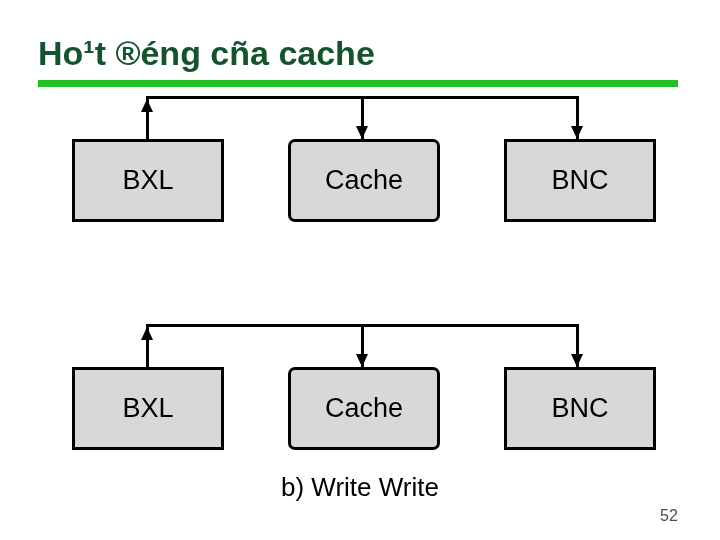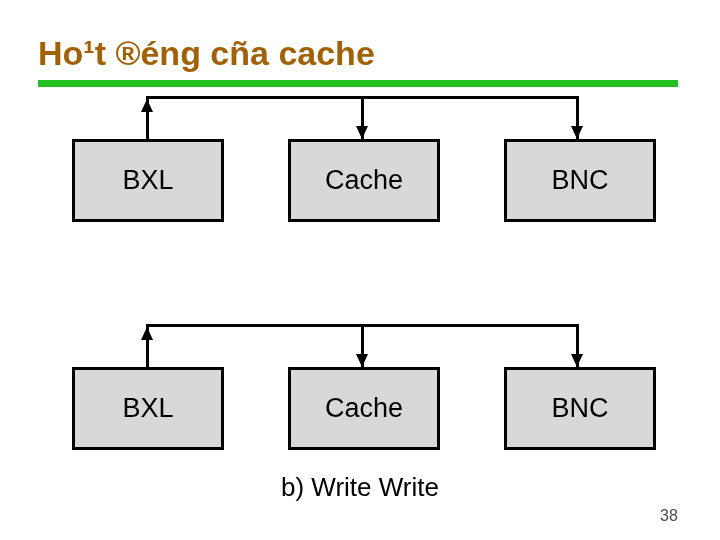--- a/index.html
+++ b/index.html
@@ -14,21 +14,21 @@
   }
   .abs { position: absolute; }
 
   
   #title {
     left: 38px; top: 36px;
     font-size: 34px;
     font-weight: bold;
     line-height: 1;
     white-space: nowrap;
-    color: #a16207;
+    color: #14532d;
   }
   #title-underline {
     left: 38px; top: 80px;
     width: 640px; height: 7px;
     background: #22c022;
   }
 
   
   .diagram { left: 0; width: 720px; height: 215px; }
   #diagram-a { top: 96px; }
@@ -59,21 +59,21 @@
   .box {
     top: 43px; height: 83px; width: 152px;
     background: #d8d8d8;
     border: 3px solid #000000;
     box-sizing: border-box;
     display: flex; align-items: center; justify-content: center;
     font-size: 27px;
     color: #000000;
   }
   .box-bxl   { left: 72px; }
-  .box-cache { left: 288px; }
+  .box-cache { left: 288px; border-radius: 7px; }
   .box-bnc   { left: 504px; text-align: right; }
 
   
   .caption {
     left: 0; width: 720px;
     text-align: center;
     font-size: 26px;
     line-height: 1;
     color: #000000;
   }
@@ -139,15 +139,15 @@
     <div class="abs box box-cache">
       <span>Cache</span>
     </div>
     <div class="abs box box-bnc">
       <span>BNC</span>
     </div>
 
     <div class="abs caption caption-b">b) Write Write</div>
   </div>
 
-  <div id="page-number" class="abs">38</div>
+  <div id="page-number" class="abs">52</div>
 
 </div>
 
 </body></html>

